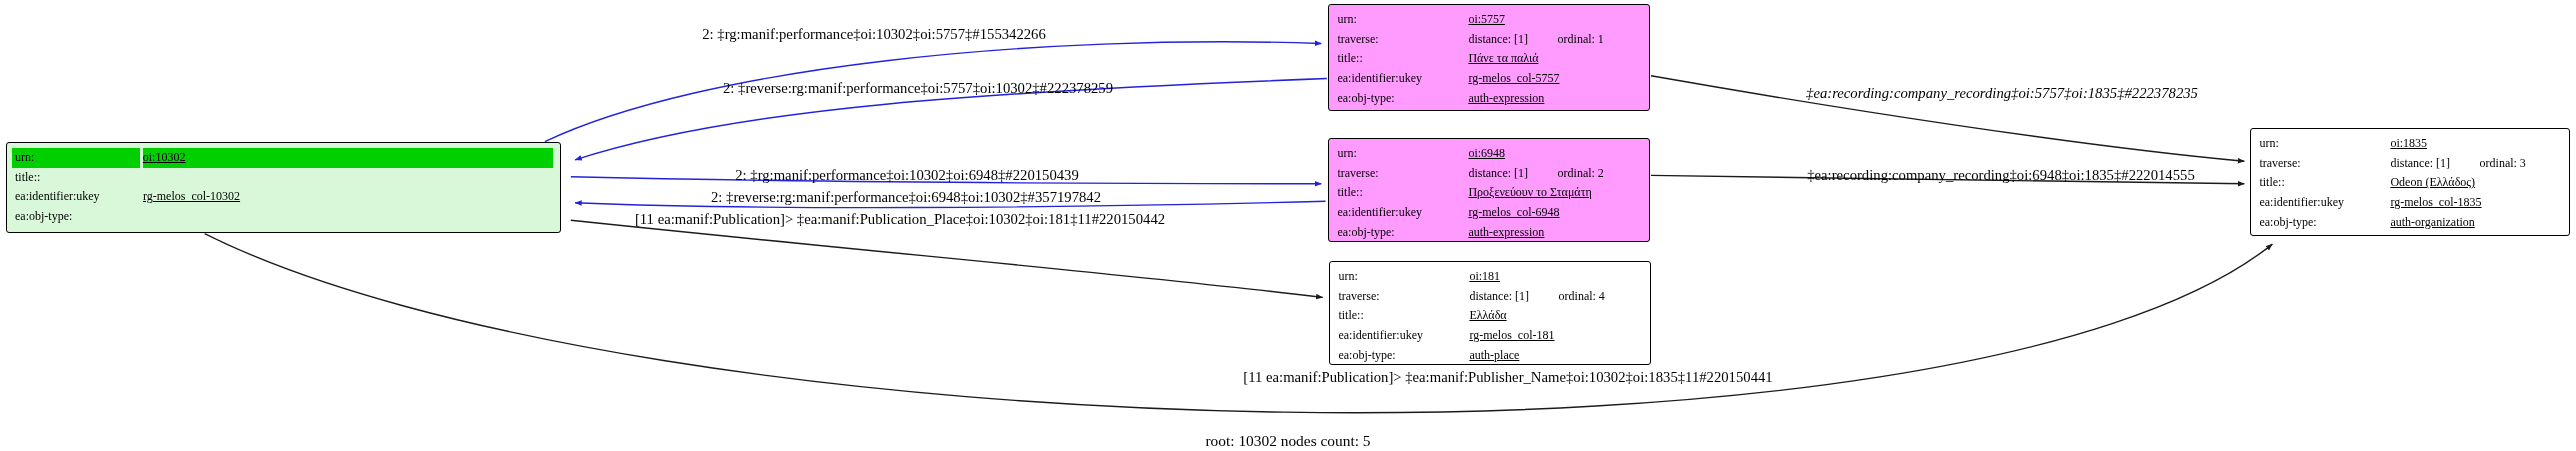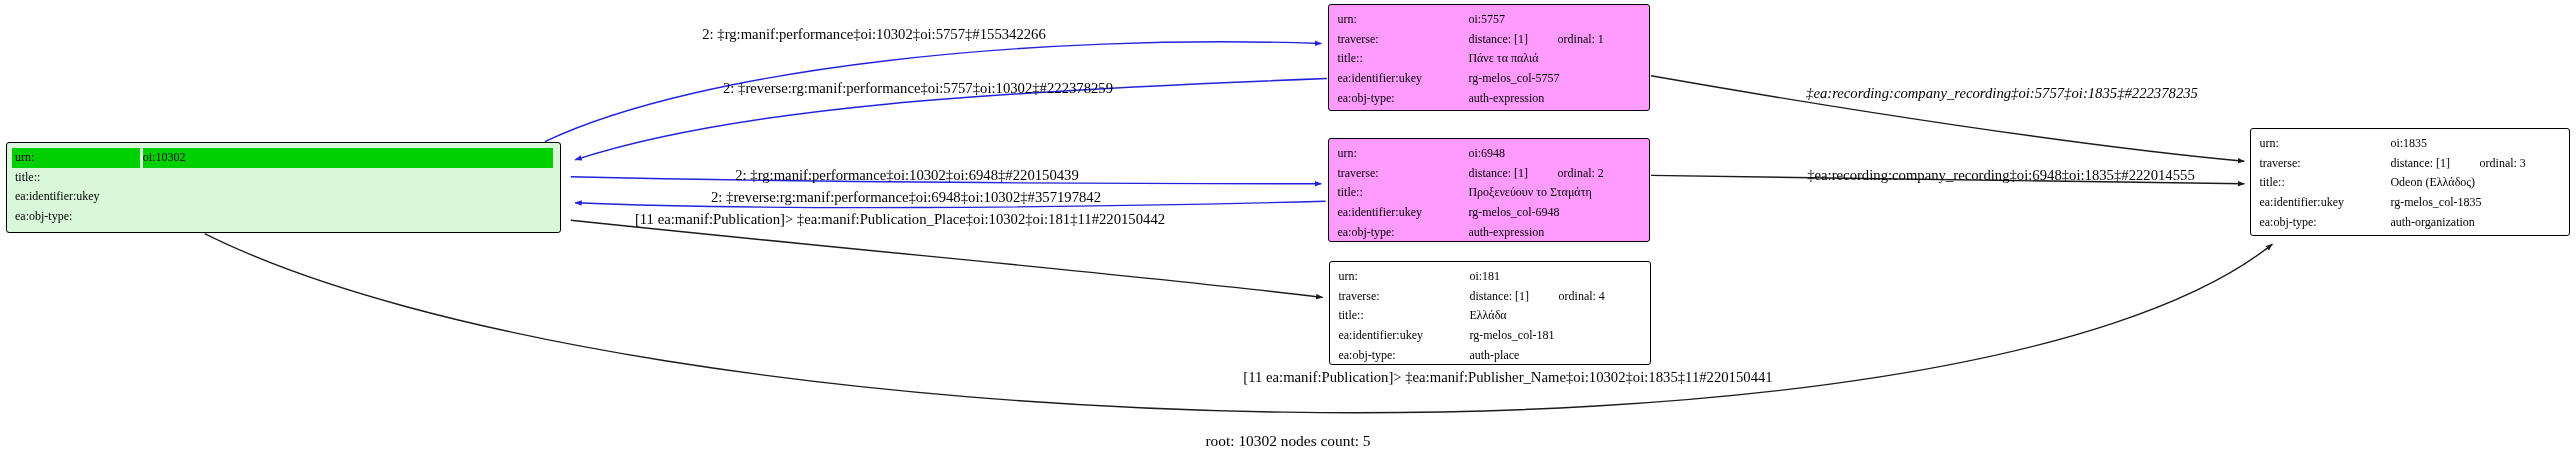--- a/index.html
+++ b/index.html
@@ -9,21 +9,21 @@
 
   .node{position:absolute;box-sizing:border-box;border:1.1px solid #000;border-radius:3px;
         padding:4.9px 7px 4.9px 8.4px;font-size:12px;line-height:19.7px;white-space:nowrap;}
   .node-root{background:#d9f7d9;}
   .node-expression{background:#ff9aff;}
   .node-plain{background:#ffffff;}
   .nrow{display:flex;align-items:center;height:19.7px;}
   .cell{display:block;}
   .lbl{width:131px;flex:0 0 auto;}
   .node-root .lbl{width:128px;}
-  .val{flex:1 1 auto;}
+  .val{flex:1 1 auto;text-decoration:underline;}
   .hl-row .lbl,.hl-row .val{background:#00cf00;}
   .hl-row{column-gap:2.8px;}
   .hl-row .lbl{width:125px;padding-left:2.8px;margin-left:-2.8px;}
   .trv{display:inline-block;}
   .trv.ordinal{margin-left:29.5px;}
 
   .edge-label{position:absolute;transform:translate(-50%,-50%);font-size:14.7px;white-space:nowrap;}
   .footer-label{position:absolute;transform:translate(-50%,-50%);font-size:15.4px;white-space:nowrap;}
 </style>
 </head>
@@ -55,20 +55,21 @@
   <div class="node node-root" style="left:5.6px;top:142px;width:555px;height:91px;">
     <div class="nrow hl-row">
       <span class="cell lbl">urn:</span>
       <span class="cell val">oi:10302</span>
     </div>
     <div class="nrow">
       <span class="cell lbl">title::</span>
     </div>
     <div class="nrow">
       <span class="cell lbl">ea:identifier:ukey</span>
+      <span class="cell val">rg-melos_col-10302</span>
     </div>
     <div class="nrow">
       <span class="cell lbl">ea:obj-type:</span>
     </div>
   </div>
 
   <div class="node node-expression" style="left:1328px;top:4.2px;width:322px;height:107px;">
     <div class="nrow">
       <span class="cell lbl">urn:</span>
       <span class="cell val">oi:5757</span>

